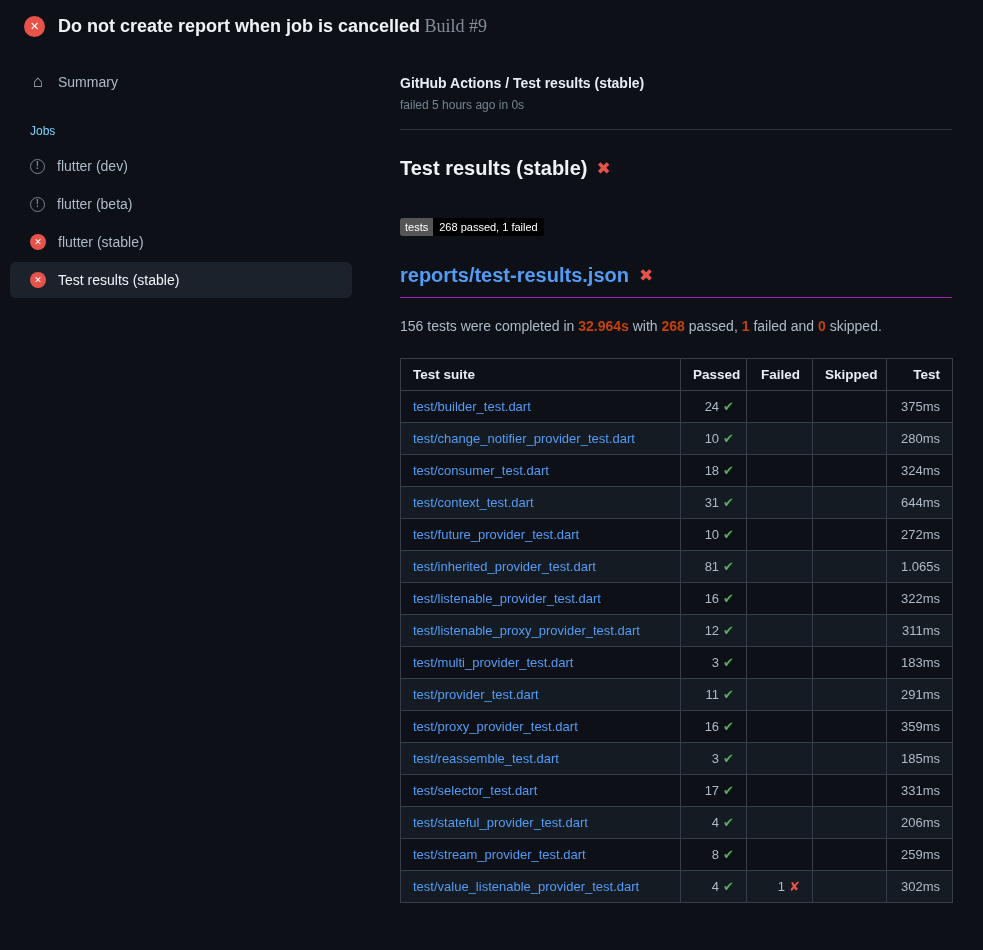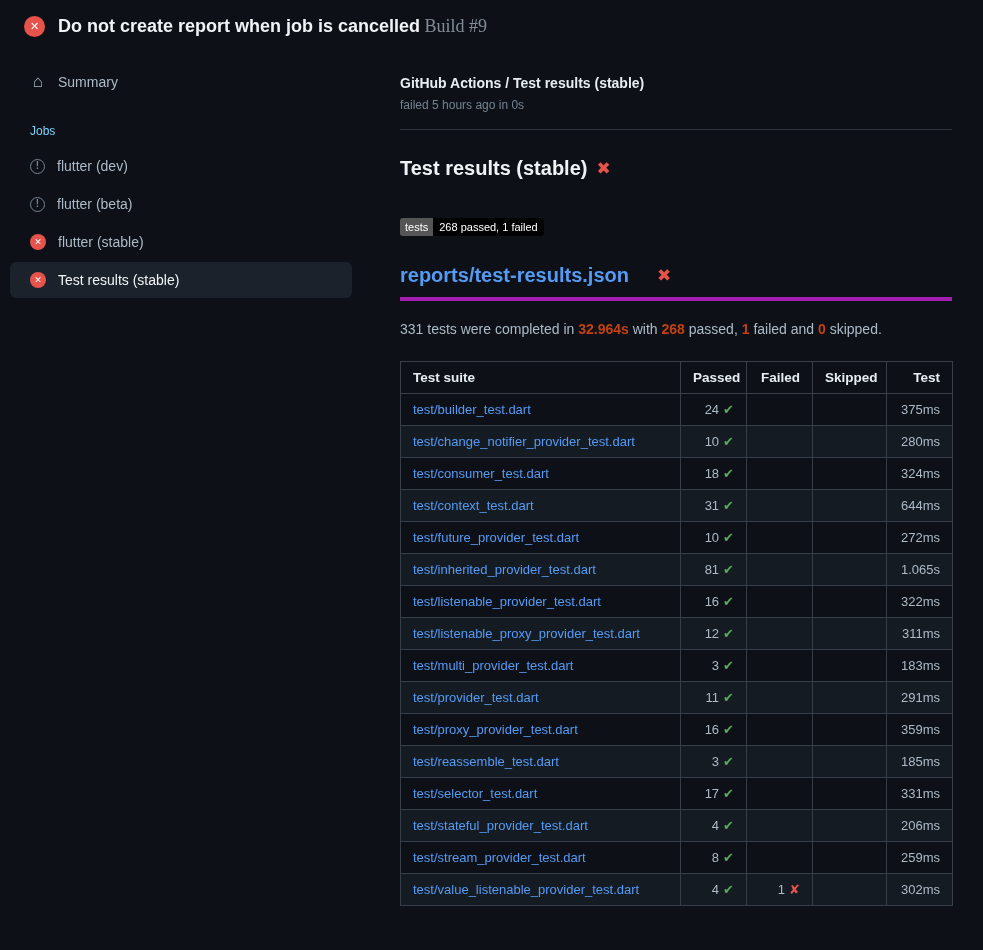--- a/index.html
+++ b/index.html
@@ -68,23 +68,23 @@
   .x-glyph { color: #e5534b; font-size: 17px; font-weight: 700; line-height: 1; }
 
   .badge {
     display: inline-flex; margin-top: 38px;
     font-size: 11px; line-height: 1; border-radius: 3px; overflow: hidden;
   }
   .badge .badge-label { background: #555555; color: #ffffff; padding: 4px 5px 3px; }
   .badge .badge-value { background: #000000; color: #ffffff; padding: 4px 6px 3px; }
 
   .report-heading {
-    display: flex; align-items: center; gap: 28px;
+    display: flex; align-items: center; gap: 10px;
     margin-top: 28px; padding-bottom: 10px;
-    border-bottom: 4px solid #a21caf;
+    border-bottom: 1px solid #a21caf;
   }
   .report-heading a {
     font-size: 20px; font-weight: 700;
     color: #539bf5; text-decoration: none;
   }
 
   .summary-line { margin-top: 20px; font-size: 14px; color: #adbac7; }
   .summary-line b { color: #c2410c; font-weight: 700; }
 
   
@@ -164,21 +164,21 @@
       <span class="badge-label">tests</span>
       <span class="badge-value">268 passed, 1 failed</span>
     </div>
 
     <div class="report-heading">
       <a href="#">reports/test-results.json</a>
       <span class="x-glyph">✖</span>
     </div>
 
     <p class="summary-line">
-      <span>331 tests were completed in </span><b>32.964s</b><span> with </span><b>268</b><span> passed, </span><b>1</b><span> failed and </span><b>0</b><span> skipped.</span>
+      <span>156 tests were completed in </span><b>32.964s</b><span> with </span><b>268</b><span> passed, </span><b>1</b><span> failed and </span><b>0</b><span> skipped.</span>
     </p>
 
     <table class="results">
       <colgroup>
         <col class="c-suite">
           <col class="c-passed">
           <col class="c-failed">
           <col class="c-skipped">
           <col class="c-time">
       </colgroup>

